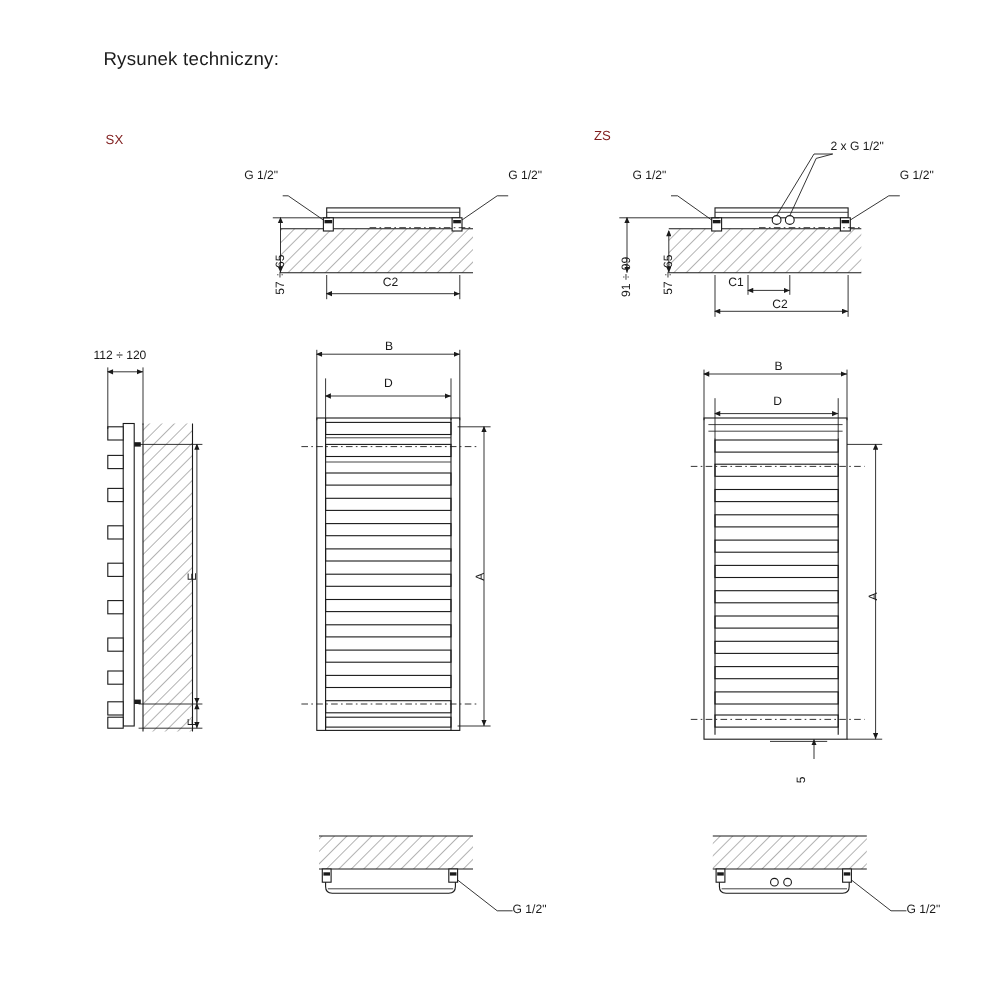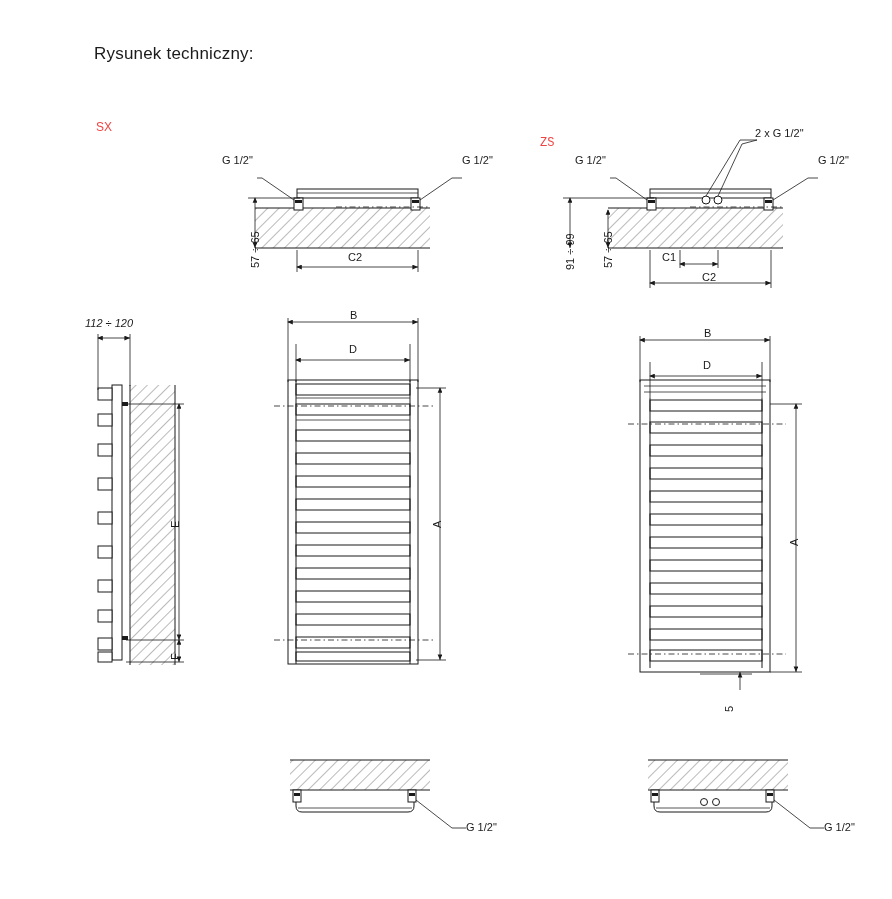--- a/index.html
+++ b/index.html
@@ -33,21 +33,21 @@
     white-space: nowrap;
     line-height: 1;
   }
   .lbl.vert {
     transform: rotate(-90deg);
     transform-origin: left top;
   }
   .variant-lbl {
     position: absolute;
     font-size: 12px;
-    color: #ef4444;
+    color: #7f1d1d;
   }
   svg.draw {
     position: absolute;
     left: 0;
     top: 0;
     width: 892px;
     height: 899px;
     overflow: visible;
   }
   .ln { stroke: #1a1a1a; stroke-width: 1; fill: none; }
@@ -58,21 +58,21 @@
   .white { fill: #ffffff; stroke: #1a1a1a; stroke-width: 1; }
 </style>
 </head>
 <body>
 
 <div id="page">
 
   <div class="title">Rysunek techniczny:</div>
 
   <div class="variant-lbl" style="left:96px; top:120px;">SX</div>
-  <div class="variant-lbl" style="left:540px; top:136px;font-family:Liberation Mono, monospace;">ZS</div>
+  <div class="variant-lbl" style="left:540px; top:116px;">ZS</div>
 
   <svg class="draw" viewBox="0 0 892 899">
     <defs>
       <marker id="ar" markerWidth="8" markerHeight="8" refX="7" refY="3" orient="auto" markerUnits="strokeWidth">
         <path d="M0,0 L7,3 L0,6 z" fill="#1a1a1a"></path>
       </marker>
       <marker id="arS" markerWidth="8" markerHeight="8" refX="1" refY="3" orient="auto" markerUnits="strokeWidth">
         <path d="M7,0 L0,3 L7,6 z" fill="#1a1a1a"></path>
       </marker>
       <pattern id="hatch" width="8" height="8" patternUnits="userSpaceOnUse" patternTransform="rotate(45)">
@@ -290,21 +290,21 @@
   <div class="lbl" style="left:348px; top:252px;">C2</div>
 
   <div class="lbl" style="left:575px; top:155px;">G 1/2"</div>
   <div class="lbl" style="left:818px; top:155px;">G 1/2"</div>
   <div class="lbl" style="left:755px; top:128px;">2 x G 1/2"</div>
   <div class="lbl vert" style="left:565px; top:270px;">91 ÷ 99</div>
   <div class="lbl vert" style="left:603px; top:268px;">57 ÷ 65</div>
   <div class="lbl" style="left:662px; top:252px;">C1</div>
   <div class="lbl" style="left:702px; top:272px;">C2</div>
 
-  <div class="lbl" style="left:85px; top:318px;font-style:italic;">112 ÷ 120</div>
+  <div class="lbl" style="left:85px; top:318px;">112 ÷ 120</div>
   <div class="lbl vert" style="left:170px; top:528px;">E</div>
   <div class="lbl vert" style="left:170px; top:660px;">F</div>
 
   <div class="lbl" style="left:350px; top:310px;">B</div>
   <div class="lbl" style="left:349px; top:344px;">D</div>
   <div class="lbl vert" style="left:432px; top:528px;">A</div>
 
   <div class="lbl" style="left:704px; top:328px;">B</div>
   <div class="lbl" style="left:703px; top:360px;">D</div>
   <div class="lbl vert" style="left:789px; top:546px;">A</div>

